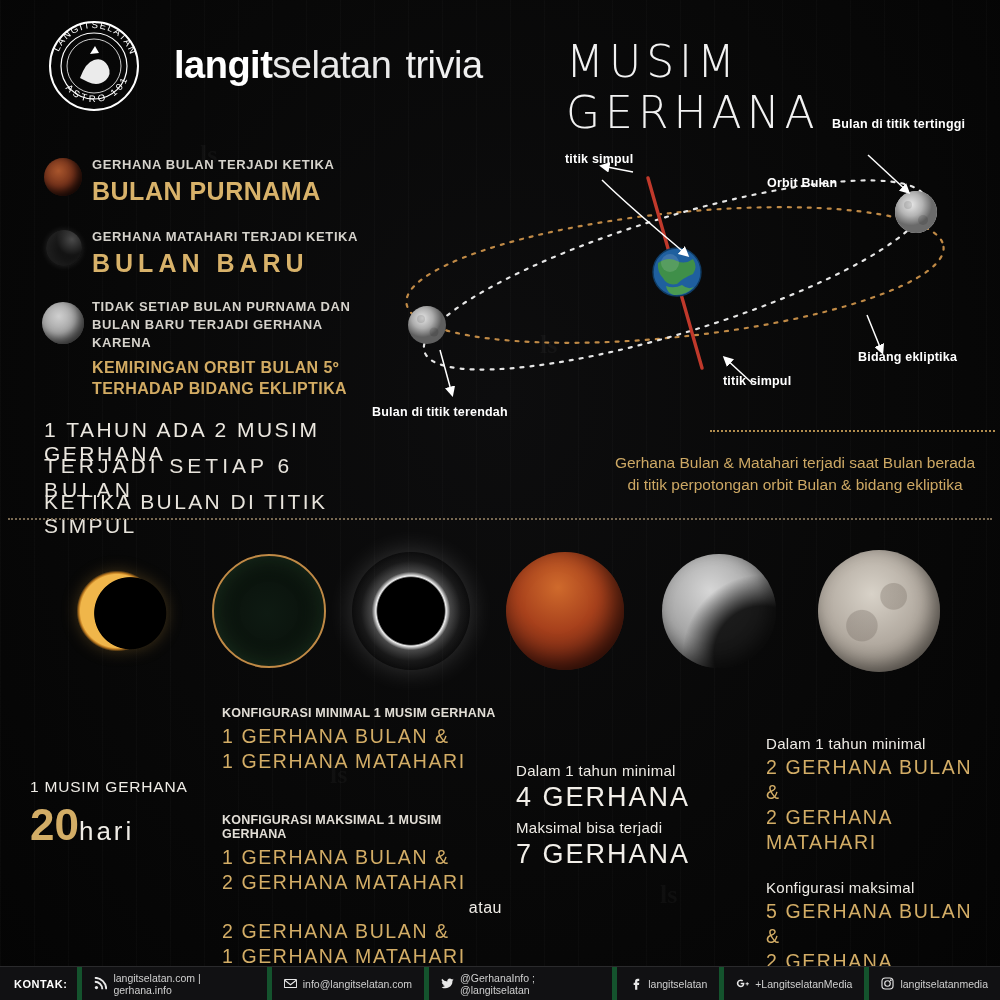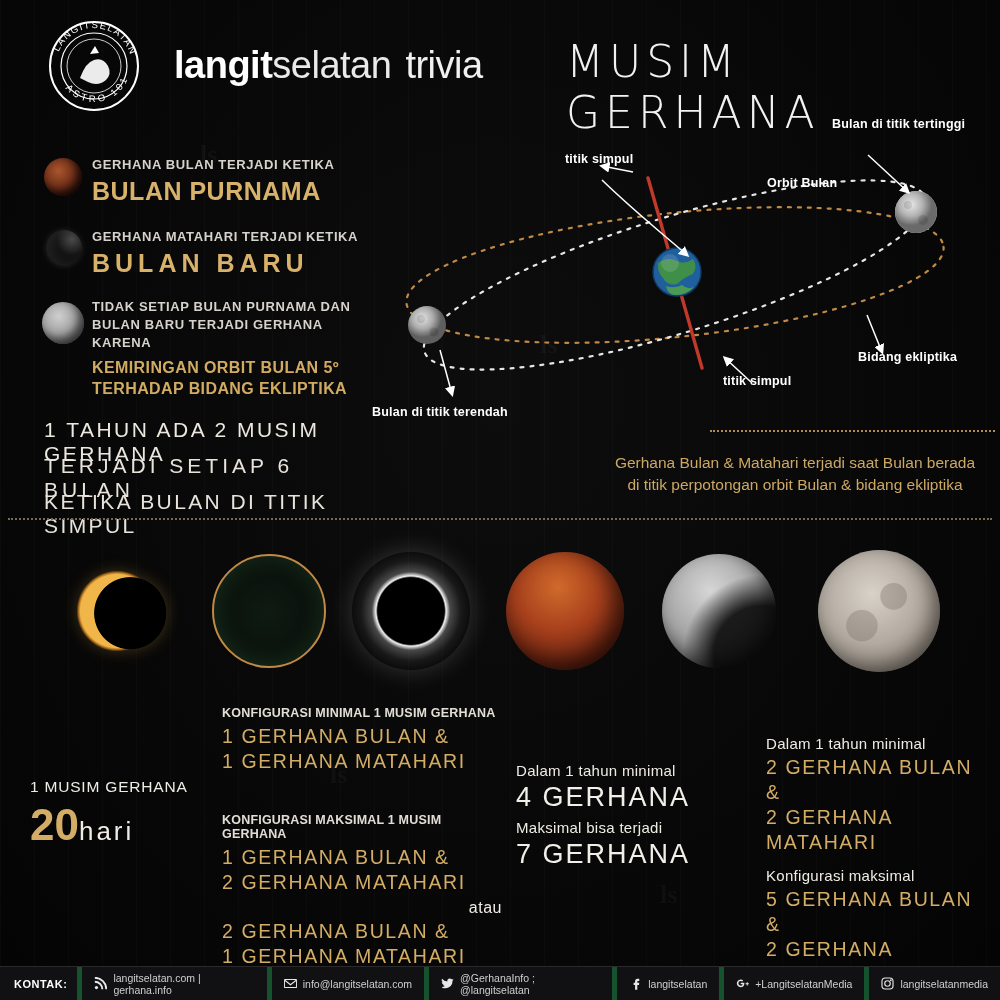--- a/index.html
+++ b/index.html
@@ -333,21 +333,21 @@
     <div class="wsmall">Dalam 1 tahun minimal</div>
     <div class="big" style="margin:3px 0 6px 0;">4 GERHANA</div>
     <div class="wsmall">Maksimal bisa terjadi</div>
     <div class="big" style="margin-top:3px;">7 GERHANA</div>
   </div>
 
   <div class="blk" style="left:766px; top:735px; width:226px;">
     <div class="wsmall">Dalam 1 tahun minimal</div>
     <div class="gline" style="margin-top:3px;">2 GERHANA  BULAN &amp;</div>
     <div class="gline">2 GERHANA MATAHARI</div>
-    <div class="wsmall" style="margin-top:12px;">Konfigurasi maksimal</div>
+    <div class="wsmall" style="margin-top:24px;">Konfigurasi maksimal</div>
     <div class="gline" style="margin-top:3px;">5 GERHANA  BULAN &amp;</div>
     <div class="gline">2 GERHANA MATAHARI</div>
     <div class="wsmall" style="margin-top:4px;">atau sebaliknya</div>
   </div>
 
   <div id="footer">
     <div class="kontak">KONTAK:</div>
 
     <div class="fitem">
       <span class="fic">

